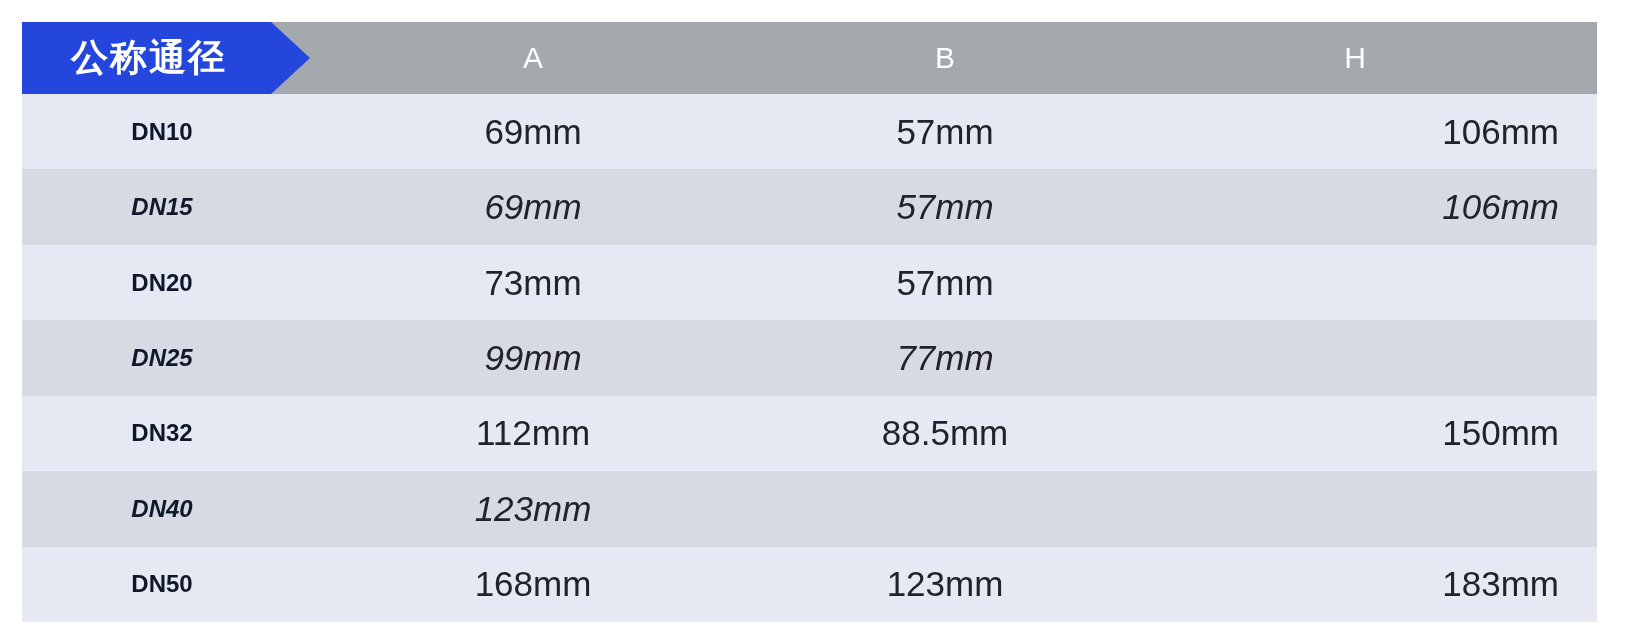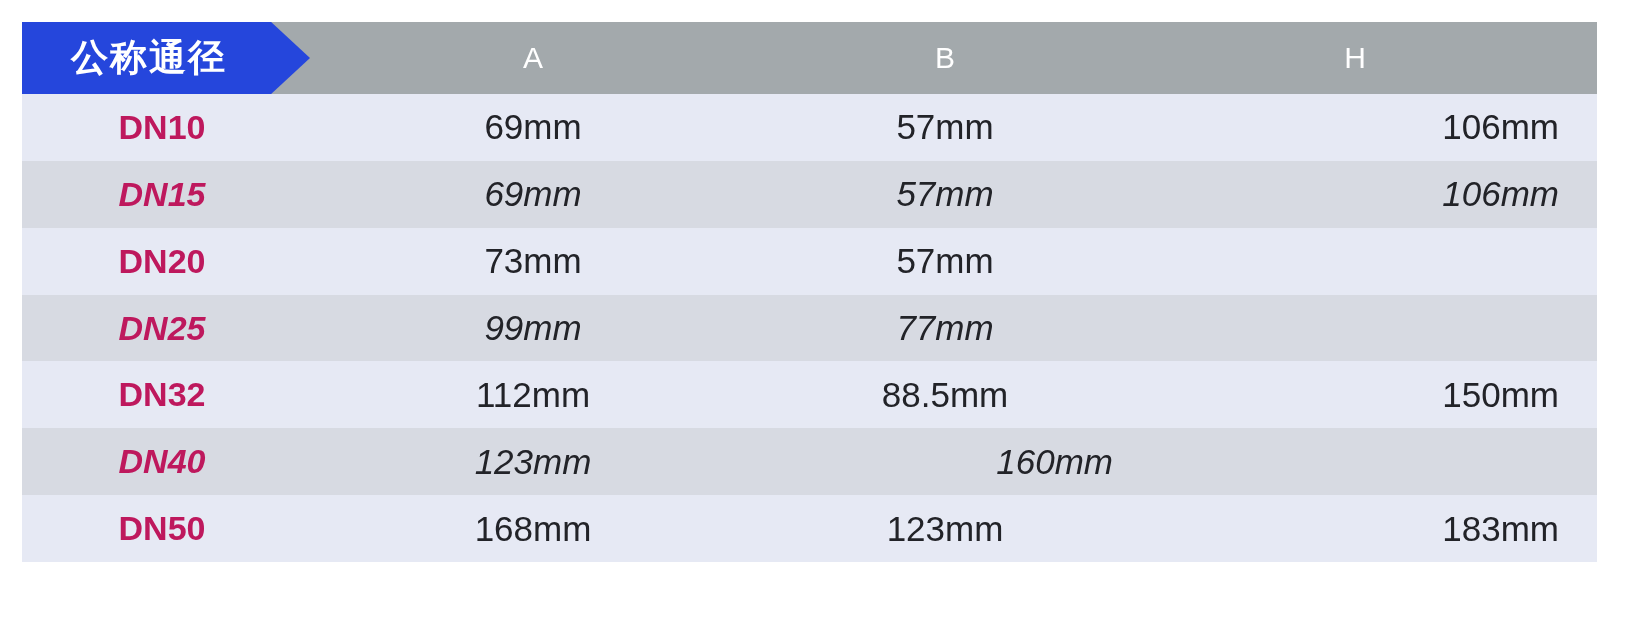--- a/index.html
+++ b/index.html
@@ -13,21 +13,21 @@
     width: 1625px;
     height: 643px;
     background: #ffffff;
     overflow: hidden;
   }
   .spec-table {
     position: absolute;
     left: 22px;
     top: 22px;
     width: 1575px;
-    height: 540px;
+    height: 600px;
     display: flex;
     flex-direction: column;
   }
   .thead {
     position: relative;
     height: 72px;
     flex: 0 0 72px;
     background: #a3a9ac;
     display: grid;
     grid-template-columns: 305px 412px 412px 1fr;
@@ -68,22 +68,22 @@
   }
   .tr.alt-light { background: #e6e9f4; }
   .tr.alt-dark  { background: #d7dae2; font-style: italic; }
   .td {
     text-align: center;
     font-size: 35px;
     color: #222328;
   }
   .td.col-dn {
     font-weight: 700;
-    font-size: 34px;
-    color: #be185d;
+    font-size: 24px;
+    color: #0f172a;
     padding-right: 25px;
   }
   .td.col-h { padding-right: 38px; text-align: right; }
 </style>
 </head>
 <body>
 
 <div class="page">
   <div class="spec-table">
 
@@ -126,21 +126,20 @@
     <div class="tr alt-light">
       <div class="td col-dn">DN32</div>
       <div class="td col-a">112mm</div>
       <div class="td col-b">88.5mm</div>
       <div class="td col-h">150mm</div>
     </div>
 
     <div class="tr alt-dark">
       <div class="td col-dn">DN40</div>
       <div class="td col-a">123mm</div>
-      <div class="td col-h">160mm</div>
     </div>
 
     <div class="tr alt-light">
       <div class="td col-dn">DN50</div>
       <div class="td col-a">168mm</div>
       <div class="td col-b">123mm</div>
       <div class="td col-h">183mm</div>
     </div>
 
   </div>

